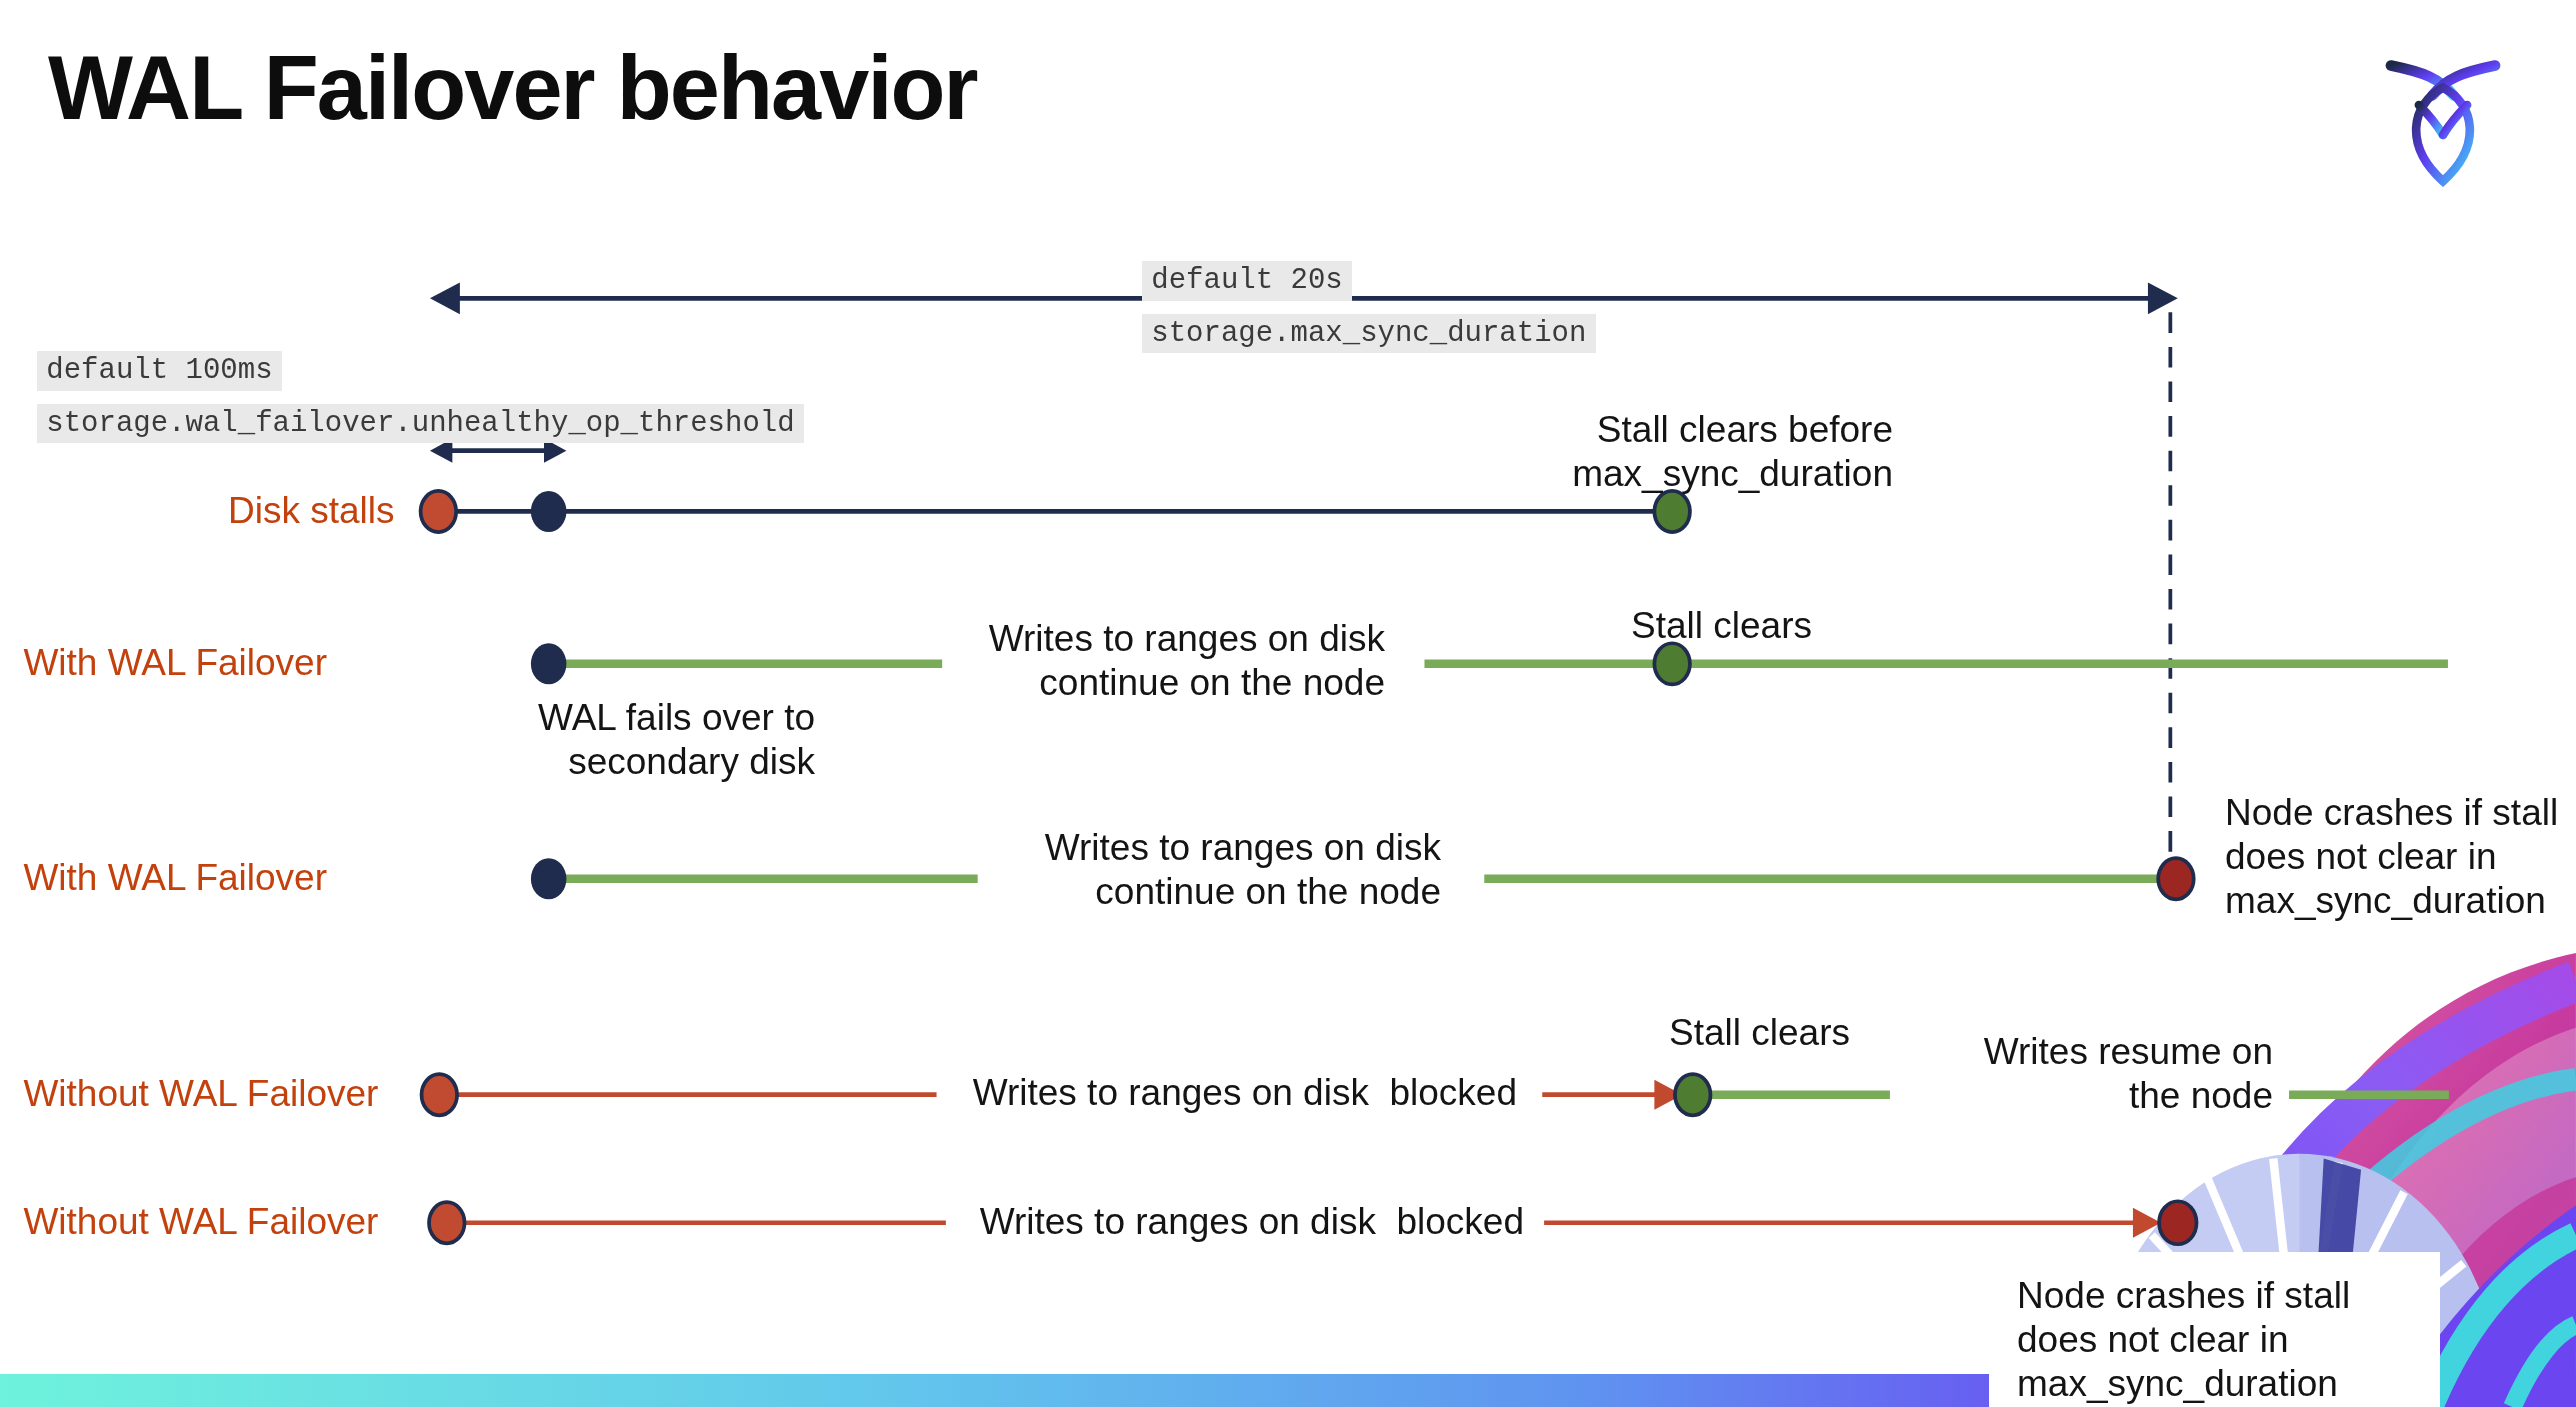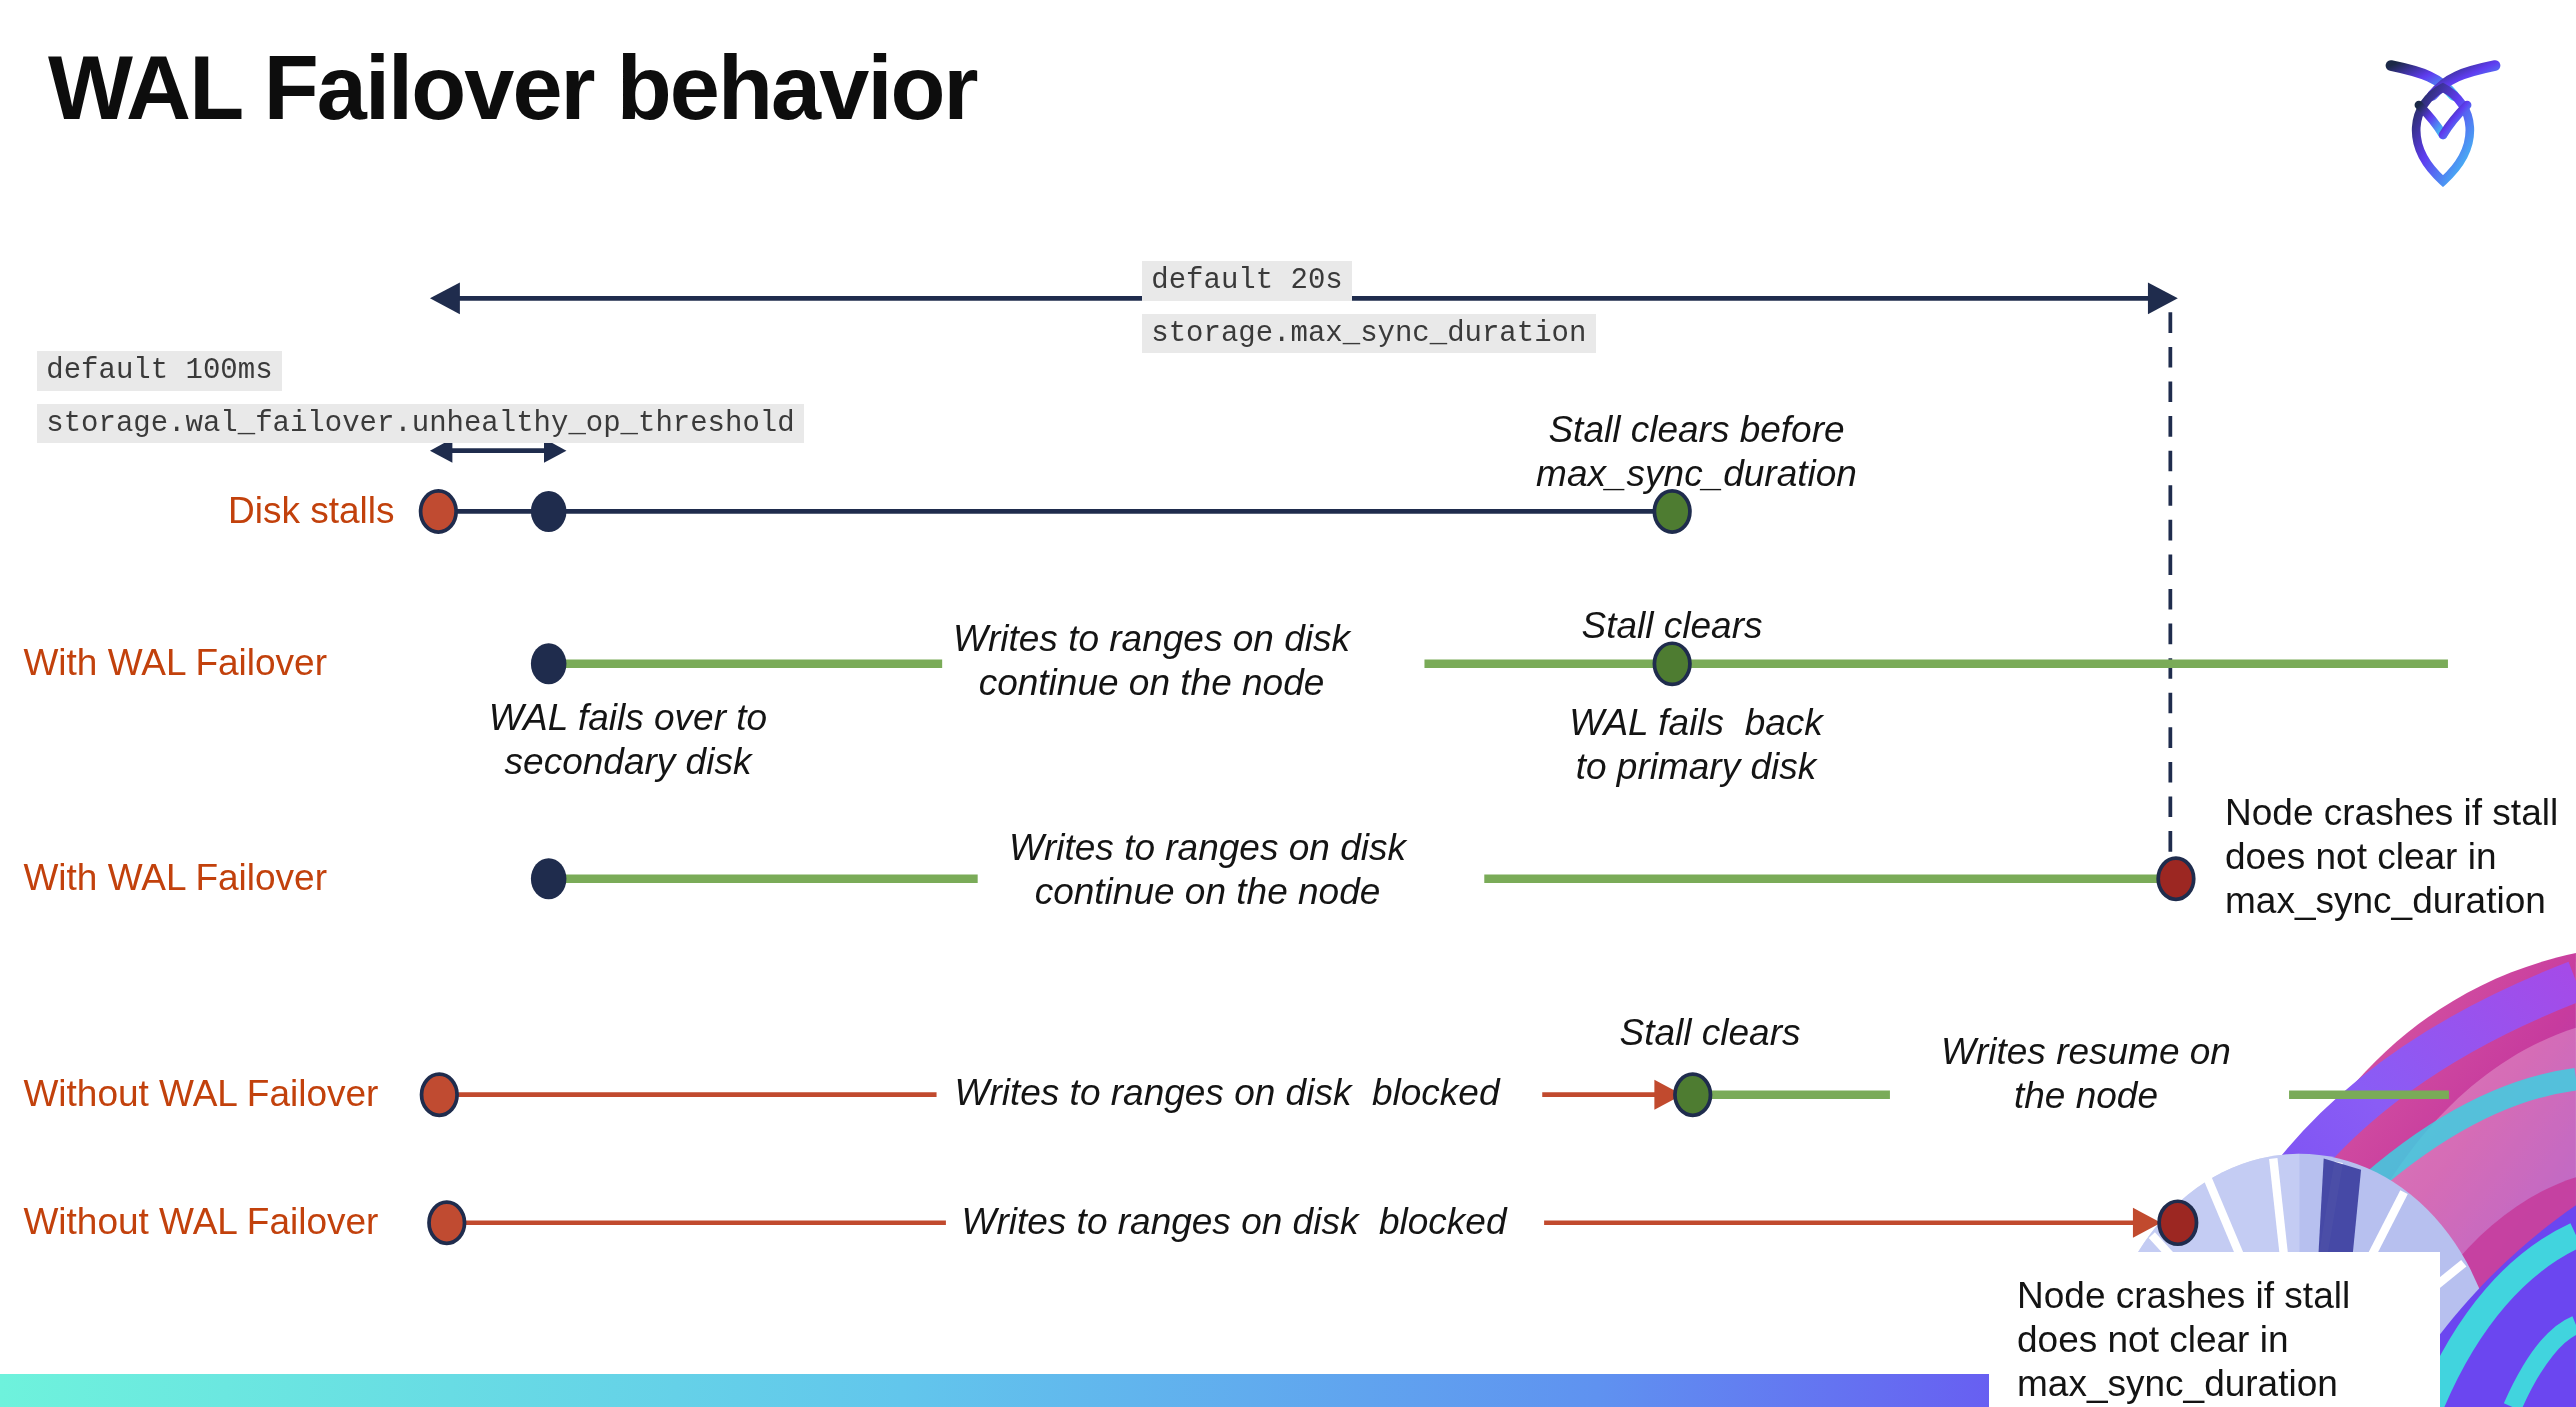--- a/index.html
+++ b/index.html
@@ -5,21 +5,21 @@
   html,body{margin:0;padding:0;background:#ffffff;}
   .slide{position:relative;width:2576px;height:1408px;background:#ffffff;overflow:hidden;
          font-family:"Liberation Sans","DejaVu Sans",sans-serif;color:#111111;}
   .abs{position:absolute;}
   .title{left:48px;top:37px;font-size:90px;font-weight:bold;letter-spacing:-1.9px;color:#0d0d0d;}
   .codeblock{display:flex;flex-direction:column;align-items:flex-start;gap:13px;}
   .codeblock span{display:inline-block;background:#e9e9e9;color:#3a3a3a;
       font-family:"Liberation Mono","DejaVu Sans Mono",monospace;font-size:29px;
       line-height:35px;padding:1.9px 9.3px 2.8px 9.3px;}
   .anno{font-size:37px;line-height:44px;color:#141414;white-space:pre-wrap;}
-  .center{text-align:center;font-style:italic;}
+  .center{text-align:right;}
   .rowlabel{font-size:37px;color:#c2410c;white-space:nowrap;text-align:center;}
   .bottombar{left:0;top:1374px;width:2576px;height:34px;
       background:linear-gradient(90deg,#6ef2dc 0%,#62c6ec 35%,#5f92f0 62%,#6a4ff2 82%,#7b40ef 100%);}
   .crashbox{left:1989px;top:1252px;width:451px;height:155px;background:#ffffff;z-index:6;}
   .crashbox .anno{position:absolute;left:28px;top:22.4px;}
   svg{display:block;}
   .z1{z-index:1}.z2{z-index:2}.z3{z-index:3}.z4{z-index:4}
 </style>
 </head>
 <body>
@@ -166,22 +166,20 @@
   <div class="abs rowlabel z4" style="left:23.4px;top:1073px;">Without WAL Failover</div>
   <div class="abs rowlabel z4" style="left:23.4px;top:1201px;">Without WAL Failover</div>
 
   <div class="abs anno center z4" style="left:1500px;top:408px;width:393px;">Stall clears before
 max_sync_duration</div>
   <div class="abs anno center z4" style="left:441px;top:696px;width:374px;">WAL fails over to
 secondary disk</div>
   <div class="abs anno center z4" style="left:918px;top:617px;width:467px;">Writes to ranges on disk
 continue on the node</div>
   <div class="abs anno center z4" style="left:1532px;top:604px;width:280px;">Stall clears</div>
-  <div class="abs anno center z4" style="left:1509px;top:701px;width:374px;">WAL fails  back
-to primary disk</div>
   <div class="abs anno center z4" style="left:974px;top:826px;width:467px;">Writes to ranges on disk
 continue on the node</div>
   <div class="abs anno z4" style="left:2225px;top:791px;width:355px;">Node crashes if stall
 does not clear in
 max_sync_duration</div>
   <div class="abs anno center z4" style="left:937px;top:1071px;width:580px;">Writes to ranges on disk  blocked</div>
   <div class="abs anno center z4" style="left:1570px;top:1011px;width:280px;">Stall clears</div>
   <div class="abs anno center z4" style="left:1899px;top:1030px;width:374px;">Writes resume on
 the node</div>
   <div class="abs anno center z4" style="left:944px;top:1200px;width:580px;">Writes to ranges on disk  blocked</div>

